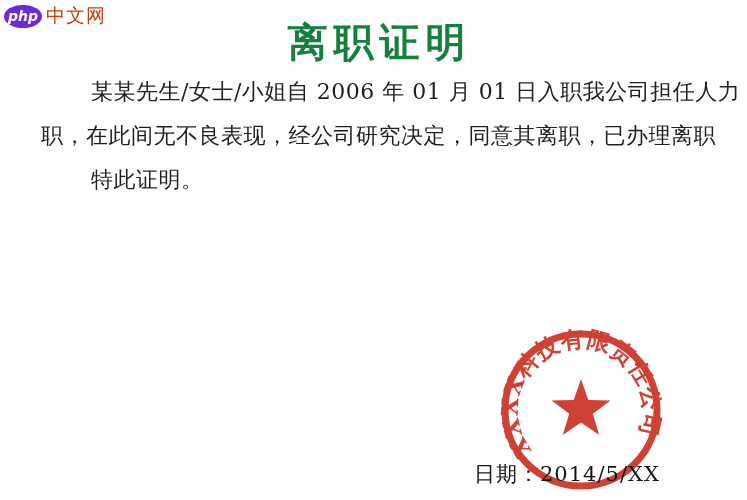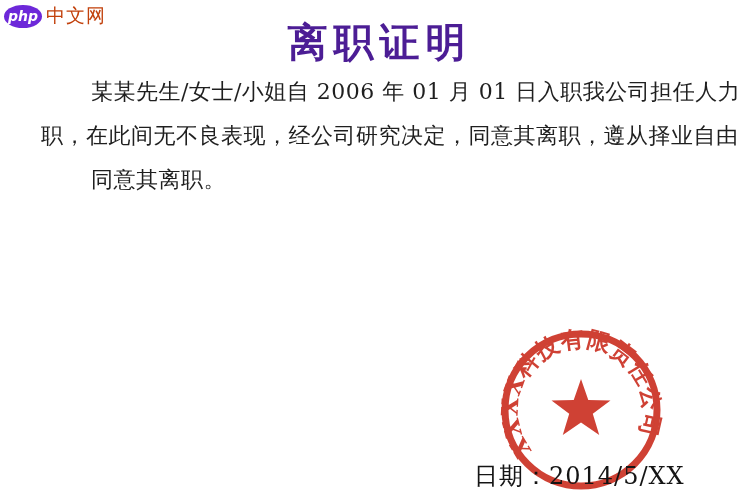--- a/index.html
+++ b/index.html
@@ -38,21 +38,21 @@
     letter-spacing: 1px;
   }
   .title {
     position: absolute;
     top: 15px; left: 0;
     width: 100%;
     text-align: center;
     font-size: 40px;
     font-weight: bold;
     letter-spacing: 6px;
-    color: #4c1d95;
+    color: #15803d;
     padding-left: 12px;
   }
   .doc-body {
     position: absolute;
     top: 70px; left: 41px;
     width: 670px;
   }
   .line {
     height: 44px;
     line-height: 44px;
@@ -71,41 +71,41 @@
   }
   .stamp text {
     font-size: 23px;
     font-weight: bold;
     letter-spacing: 1px;
     font-family: "DejaVu Serif", "Liberation Serif", serif;
   }
   .date-line {
     position: absolute;
     left: 474px; top: 460px;
-    font-size: 24px;
+    font-size: 21px;
     letter-spacing: 1px;
     color: #141414;
     z-index: 5;
     white-space: nowrap;
   }
 </style>
 </head>
 <body>
 
 <div class="logo">
   <span class="logo-php">php</span>
   <span class="logo-suffix">中文网</span>
 </div>
 
 <h1 class="title">离职证明</h1>
 
 <div class="doc-body">
   <div class="line indent">某某先生/女士/小姐自 2006 年 01 月 01 日入职我公司担任人力</div>
-  <div class="line">职，在此间无不良表现，经公司研究决定，同意其离职，遵从择业自由</div>
-  <div class="line indent">同意其离职。</div>
+  <div class="line">职，在此间无不良表现，经公司研究决定，同意其离职，已办理离职</div>
+  <div class="line indent">特此证明。</div>
 </div>
 
 <svg class="stamp" viewBox="-85 -85 170 170" xmlns="http://www.w3.org/2000/svg">
   <circle cx="0" cy="0" r="76" fill="none" stroke="#cd372a" stroke-width="7"></circle>
   <polygon fill="#cd372a" points="0,-31 7.29,-10.03 29.48,-9.58 11.79,3.83 18.22,25.08 0,12.4 -18.22,25.08 -11.79,3.83 -29.48,-9.58 -7.29,-10.03"></polygon>
   <path id="sealArc" d="M -48.3,40.5 A 63,63 0 1 1 48.3,40.5" fill="none"></path>
   <text fill="#cd372a">
     <textPath href="#sealArc">XXXX科技有限责任公司</textPath>
   </text>
 </svg>

